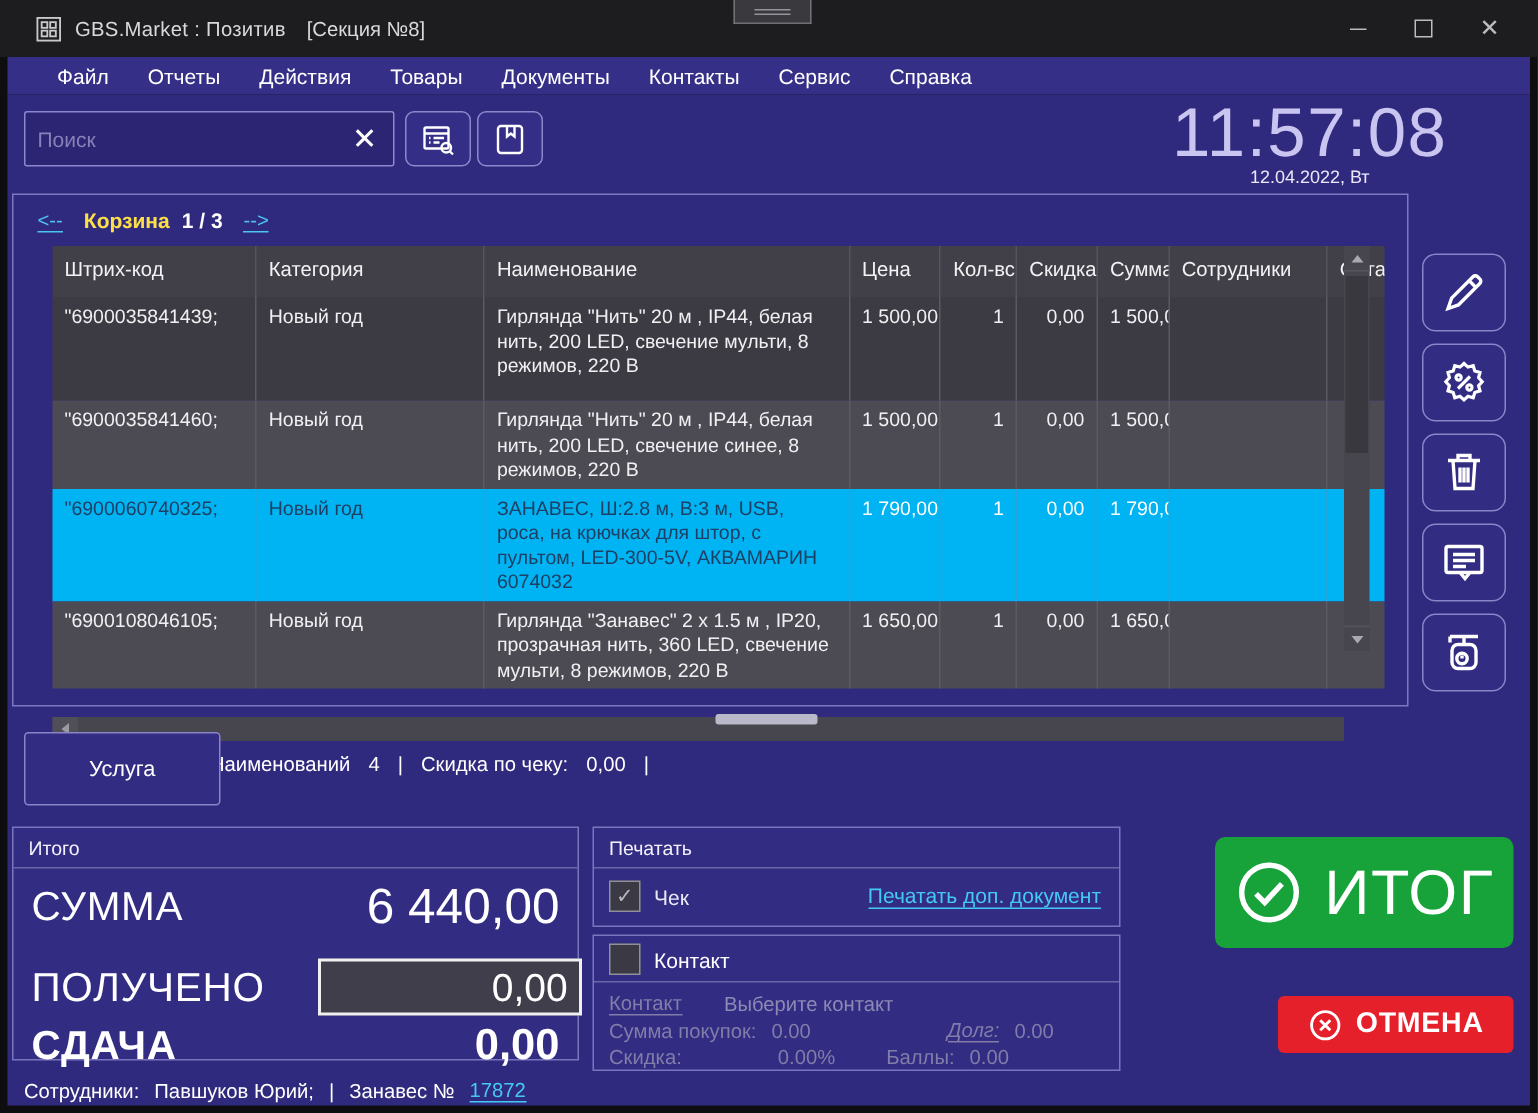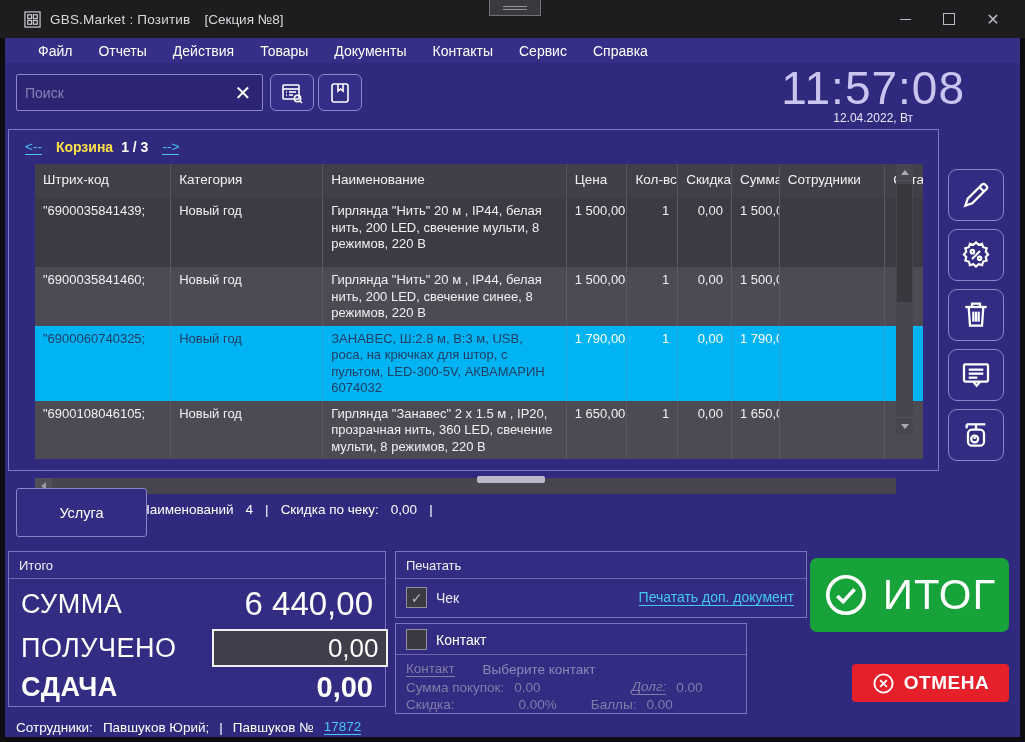--- a/index.html
+++ b/index.html
@@ -100,28 +100,28 @@
 
   
   .groupbox { position:absolute; border:1px solid #7b75bd; background:#322c83; }
   .gb-header { font-size:13px; color:#f2f0fa; padding:6px 10px 5px; border-bottom:1px solid #6c66aa; }
 
   .totals { left:3px; top:488px; width:378px; height:156px; }
   .t-row { display:flex; align-items:center; padding:0 12px; }
   .t-sum { margin-top:6px; }
   .t-label { color:#fff; font-size:27px; letter-spacing:.5px; }
   .t-value { margin-left:auto; color:#fff; font-size:33px; }
-  .t-received { margin-top:6px;gap:36px; }
+  .t-received { margin-top:16px;gap:36px; }
   .received-input { margin-left:auto; width:176px; height:38px; background:#3f3e4a; border:2px solid #f0f0f0;
                     color:#fff; font-size:26px; text-align:right; padding:0 8px; font-family:inherit; outline:none; }
   .t-change { margin-top:4px; }
   .t-change .t-label { font-weight:bold; }
   .t-change .t-value { font-weight:bold; font-size:29px; }
 
-  .printbox { left:390px; top:488px; width:412px; height:67px; }
+  .printbox { left:390px; top:488px; width:352px; height:67px; }
   .pb-row { display:flex; align-items:center; padding:8px 12px 0 10px; }
   .checkbox { width:21px; height:21px; background:#3b3a44; border:1px solid #90909c;
               display:flex; align-items:center; justify-content:center; color:#b6b6be; font-size:14px; }
   .cb-label { color:#e9e7f7; font-size:14px; margin-left:9px; }
   .cyan-link { margin-left:auto; color:#44c8f5; font-size:14px; border-bottom:1px solid #44c8f5; cursor:pointer; }
 
   .contactbox { left:390px; top:560px; width:352px; height:91px; }
   .cb-header { display:flex; align-items:center; padding:5px 10px 4px; border-bottom:1px solid #6c66aa; }
   .cb-header .cb-label { color:#fff; }
   .ct-body { padding:4px 10px; }
@@ -427,18 +427,18 @@
         <circle cx="12" cy="12" r="9.5"></circle>
           <path d="M8.5 8.5l7 7M15.5 8.5l-7 7"></path>
       </svg>
       <span class="label">ОТМЕНА</span>
     </button>
 
     <div class="footer">
       <span>Сотрудники:</span>
       <span>Павшуков Юрий;</span>
       <span>|</span>
-      <span>Павшуков №</span>
+      <span>Занавес №</span>
       <a class="sale-link">17872</a>
     </div>
 
   </div>
 </div>
 
 </body></html>

